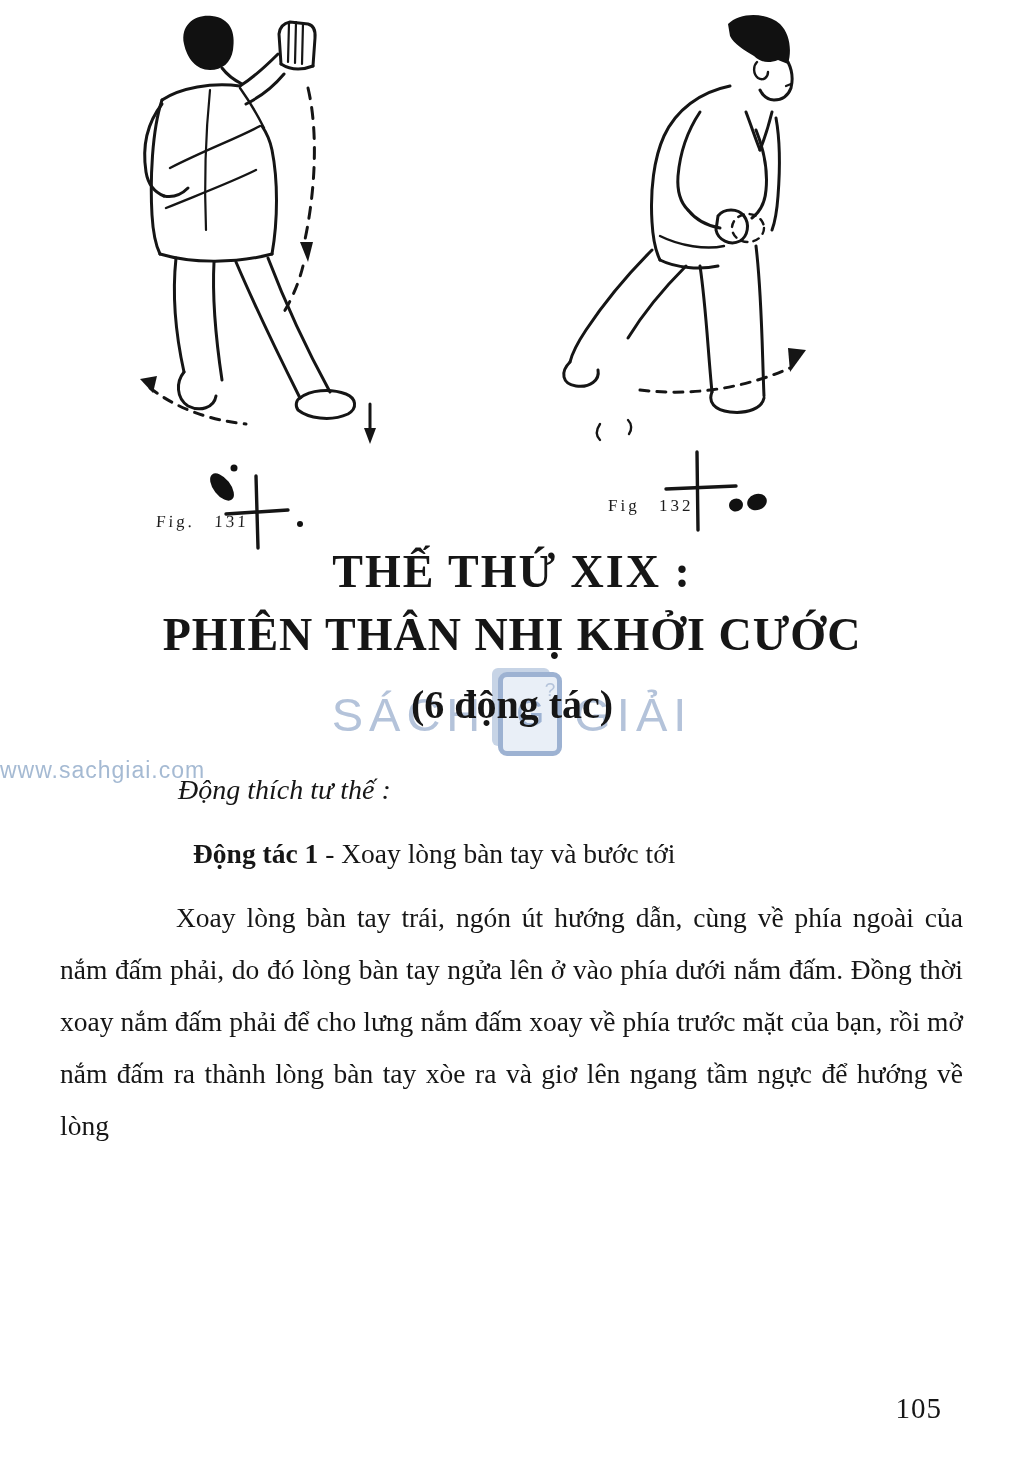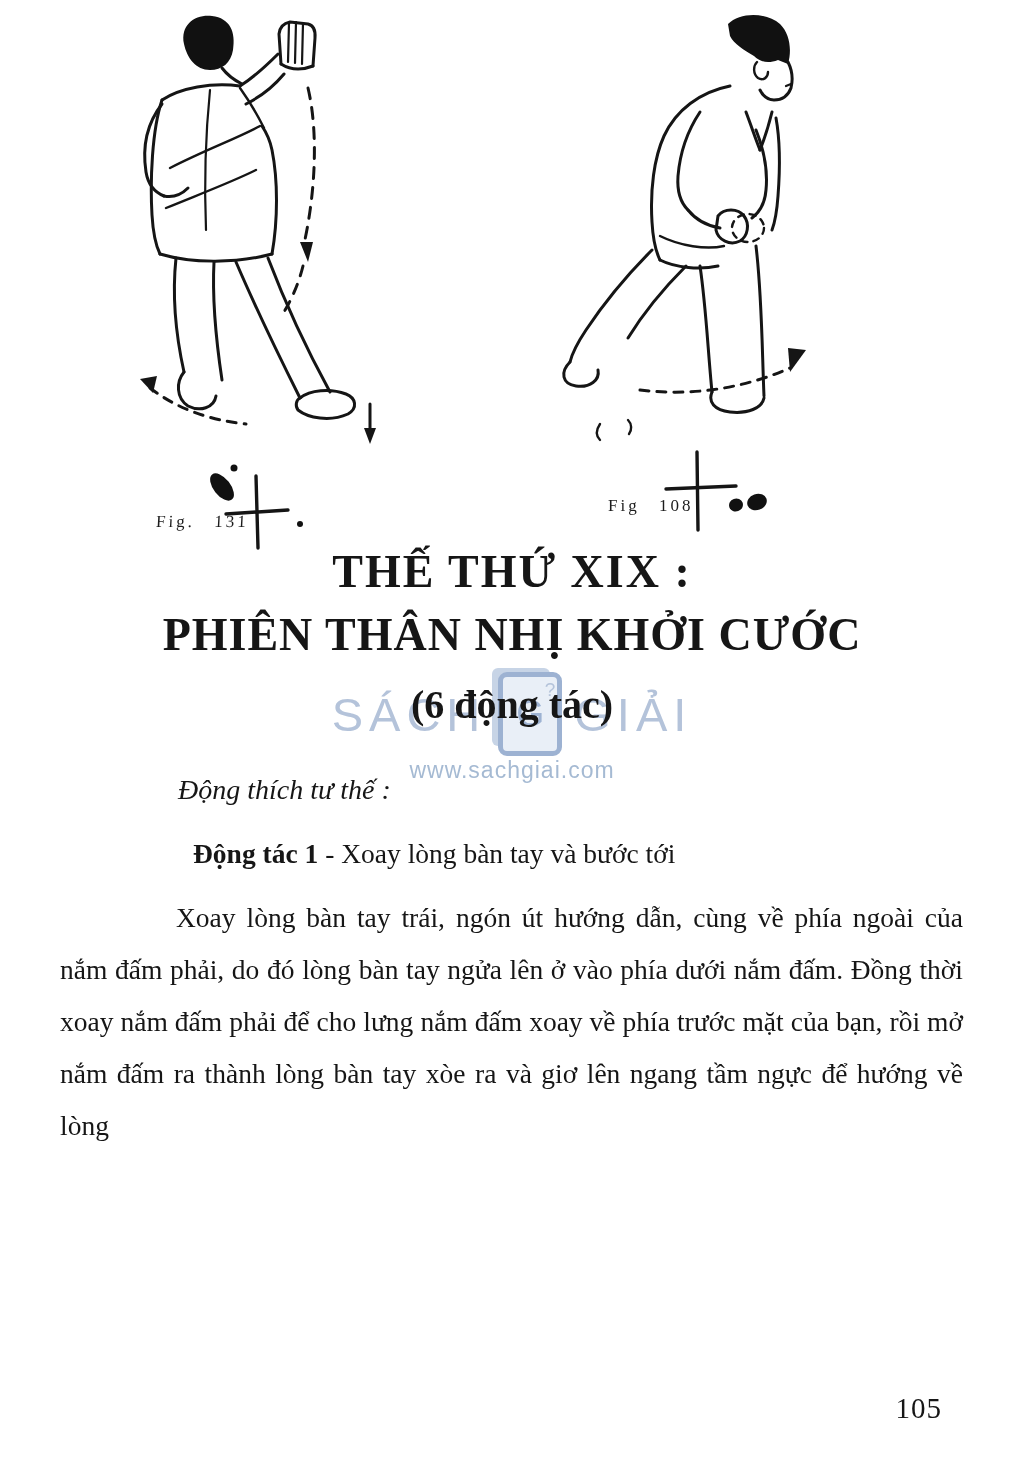--- a/index.html
+++ b/index.html
@@ -42,21 +42,21 @@
   }
   .wm-logo .g{
     font-size:36px;color:#9db2d2;letter-spacing:0;
   }
   .wm-logo .q{
     position:absolute;right:2px;top:2px;
     font-size:19px;color:#b4c3da;letter-spacing:0;
   }
   .wm-url{
     position:absolute;left:0;top:757px;width:100%;
-    text-align:center;z-index:1;
+    z-index:1;
     font-family:"Liberation Sans", sans-serif;
     font-size:23px;letter-spacing:1px;
     color:#a5bad3;
   }
   
   .title-line{
     position:absolute;left:0;width:100%;
     text-align:center;font-weight:bold;z-index:2;
     white-space:nowrap;
   }
@@ -196,21 +196,21 @@
         <path d="M666,489 L736,486" stroke-width="3.4"></path>
       </g>
       <g stroke="none" fill="#111">
         <ellipse cx="736" cy="505" rx="7" ry="6.5" transform="rotate(-20 736 505)"></ellipse>
         <ellipse cx="757" cy="502" rx="10" ry="8" transform="rotate(-20 757 502)"></ellipse>
       </g>
     </g>
   </svg>
 
   <div class="fig-caption cap-131">Fig. 131</div>
-  <div class="fig-caption cap-132">Fig 108</div>
+  <div class="fig-caption cap-132">Fig 132</div>
 
   <div class="wm">
     <span>SÁCH</span>
     <span class="wm-logo">
       <span class="g">G</span>
       <span class="q">?</span>
     </span>
     <span>GIẢI</span>
   </div>
   <div class="wm-url">www.sachgiai.com</div>

